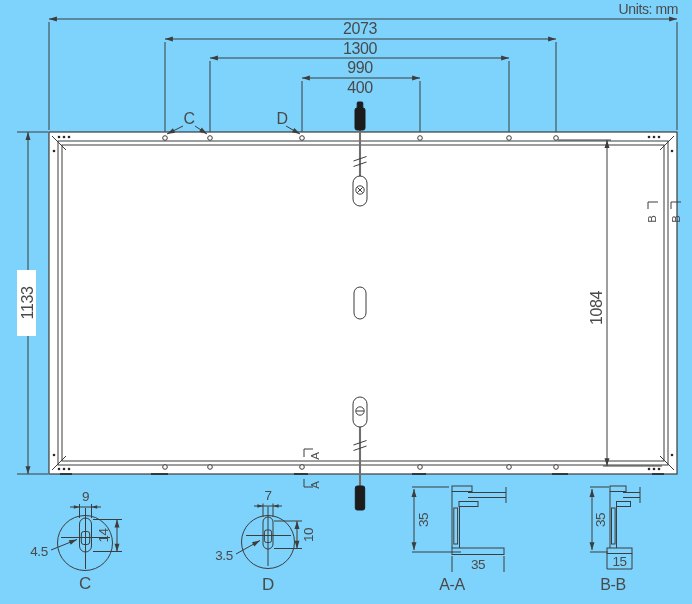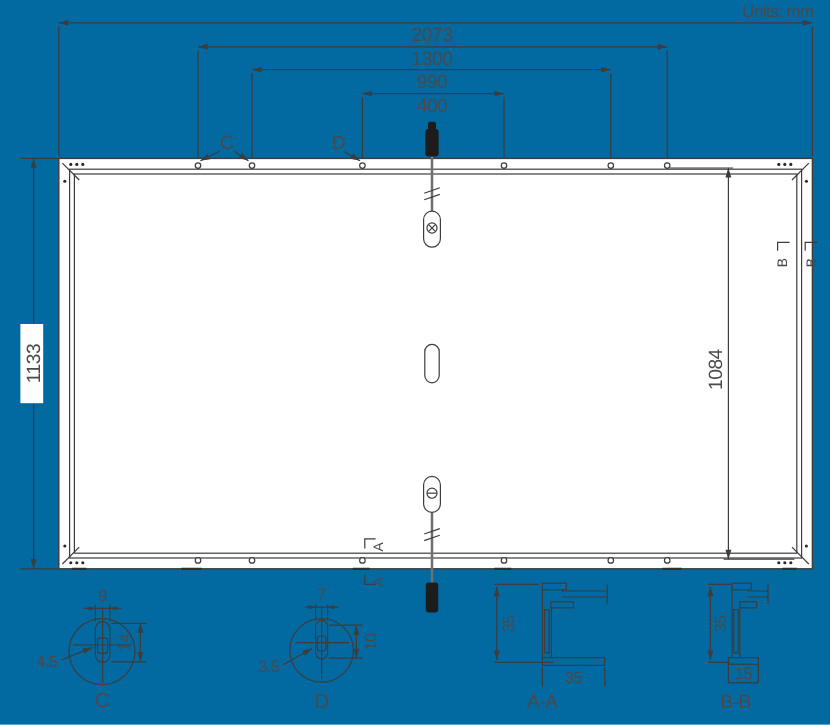--- a/index.html
+++ b/index.html
@@ -1,16 +1,16 @@
 <!DOCTYPE html>
 <html><head>
 <meta charset="utf-8">
 <style>
   html,body{margin:0;padding:0;background:#ffffff;}
-  #canvas{position:relative;width:692px;height:604px;background:#0369a1;overflow:hidden;}
+  #canvas{position:relative;width:692px;height:604px;background:#7dd3fc;overflow:hidden;}
   svg{display:block;}
   .t{font-family:"Liberation Sans",sans-serif;fill:#4a4a4a;letter-spacing:-0.4px;}
   .t16{font-size:16px;}
   .t14{font-size:14px;}
   .t13{font-size:13.5px;}
   .t17{font-size:17px;}
   .t11{font-size:11.5px;}
   .mid{text-anchor:middle;}
   .end{text-anchor:end;}
   .ln{stroke:#3d3d3d;stroke-width:1;fill:none;}

